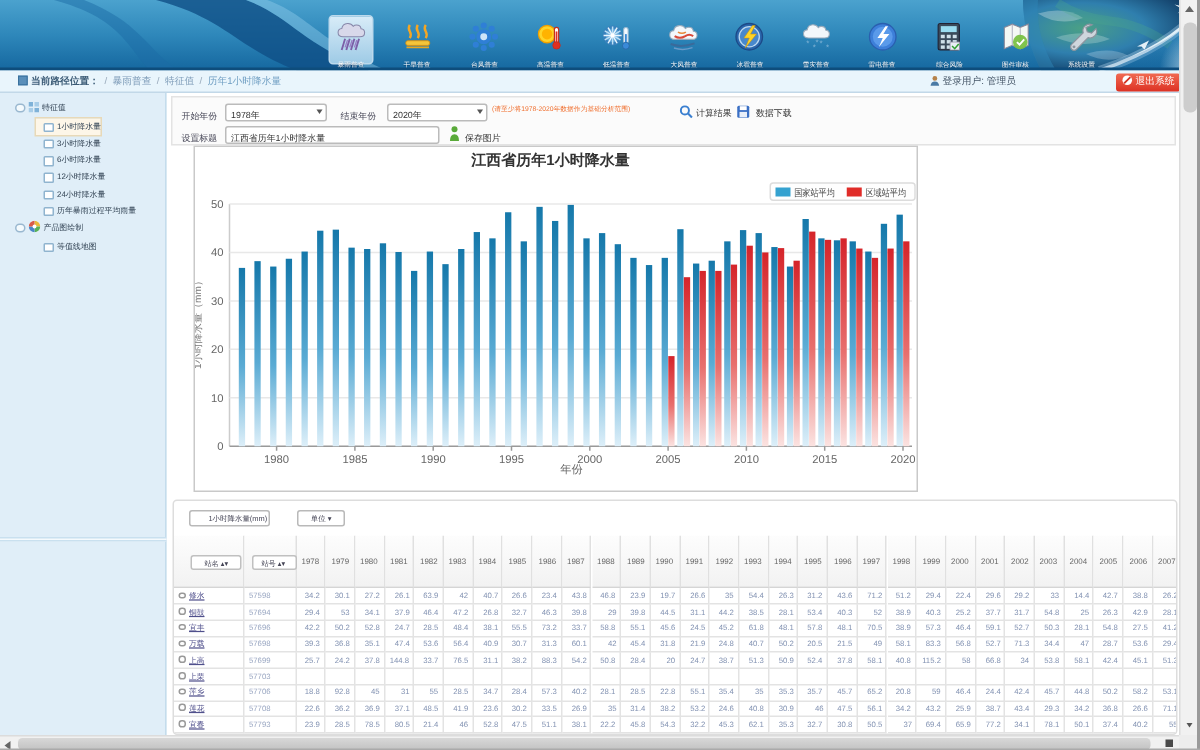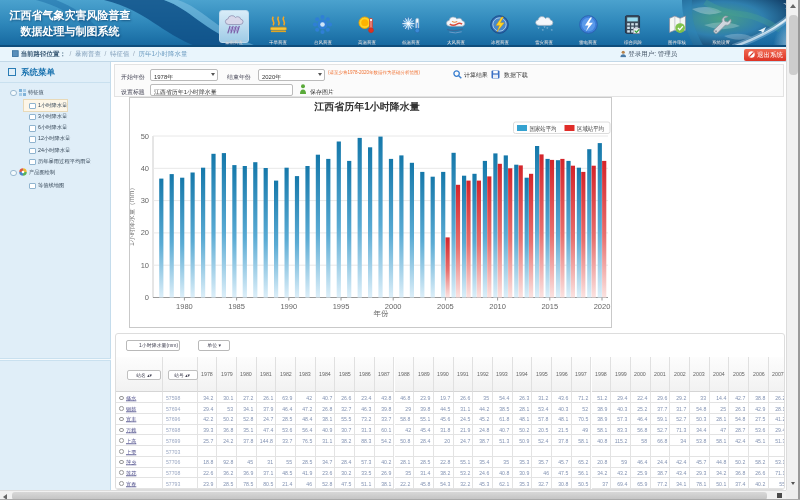--- a/index.html
+++ b/index.html
@@ -114,21 +114,20 @@
 <path d="M733,47 Q780,31 800,6" stroke="#bfe2f8" stroke-width="6" fill="none" opacity="0.35"></path>
 <path d="M733,47 Q780,31 800,6" stroke="#eef9ff" stroke-width="2.4" fill="none" opacity="0.9"></path>
 <path d="M726,47 Q774,34 796,12 L800,16 L800,47 Z" fill="url(#haze)"></path>
 <g fill="#f4fbff" opacity="0.92">
           <path d="M783,3 l9,2 -7,4 3,-3 z"></path>
           <path d="M758,31 l8,-4 -3,6 -2,-2 z"></path>
         </g>
 <path d="M682,0 h10 q-2,24 12,47 l-10,0 Q682,24 682,0 Z" fill="#2e86b8" opacity="0.5"></path>
 <circle cx="799" cy="46" r="26" fill="url(#cornerglow)"></circle>
 </svg>
-<div id="btitle">江西省气象灾害风险普查<br>数据处理与制图系统</div>
 <div class="icons">
         <div class="ic sel" style="left:212.0px"><span class="selbox"></span><span class="ig"><svg width="26" height="26" viewBox="0 0 26 26">
               <path d="M6.5 13 q-3.8 0 -3.8 -3.2 q0-2.8 2.8-3 q0.6-3.6 4.2-3.8 q3-0.2 4.4 2.1 q0.9-0.9 2.5-0.9 q3 0 3.4 2.8 q2.7 0.3 2.7 2.9 q0 3.1-3.6 3.1 z" fill="#d8d8ea" stroke="#8888aa" stroke-width="0.8"></path>
               <line x1="8" y1="14.5" x2="5.4" y2="23" stroke="#7b5ea7" stroke-width="1.4"></line>
               <line x1="11.5" y1="14.5" x2="8.9" y2="23" stroke="#7b5ea7" stroke-width="1.4"></line>
               <line x1="15" y1="14.5" x2="12.4" y2="23" stroke="#7b5ea7" stroke-width="1.4"></line>
               <line x1="18.5" y1="14.5" x2="15.9" y2="23" stroke="#7b5ea7" stroke-width="1.4"></line>
               <line x1="9.8" y1="15.5" x2="8.0" y2="21" stroke="#9b7ec7" stroke-width="1"></line>
               <line x1="13.3" y1="15.5" x2="11.5" y2="21" stroke="#9b7ec7" stroke-width="1"></line>
               <line x1="16.8" y1="15.5" x2="15.0" y2="21" stroke="#9b7ec7" stroke-width="1"></line>
@@ -246,21 +245,20 @@
           <circle cx="4.5" cy="2.6" r="2.2" fill="#b5824a"></circle>
           <path d="M0.5 9.5 q0.5-4 4-4 q3.5 0 4 4z" fill="#4a7aa5"></path>
         </svg> 登录用户: 管理员</div>
 </div>
 <div id="exitbtn"><svg width="7" height="7" viewBox="0 0 7 7" style="vertical-align:-1px;margin-right:2px">
         <circle cx="3.5" cy="3.5" r="3.2" fill="#fff"></circle>
         <line x1="1.4" y1="5.6" x2="5.6" y2="1.4" stroke="#d43020" stroke-width="1.2"></line>
       </svg>退出系统</div>
 
 <div id="side">
-<div class="hd"><span class="sq"></span>系统菜单</div>
 <div class="tree">
 <div class="tnode"><span class="exp"></span><span class="gi"><svg width="7" height="7">
               <rect x="0" y="0" width="3" height="3" fill="#7fb2d8"></rect>
               <rect x="4" y="0" width="3" height="3" fill="#a8cde8"></rect>
               <rect x="0" y="4" width="3" height="3" fill="#a8cde8"></rect>
               <rect x="4" y="4" width="3" height="3" fill="#7fb2d8"></rect>
             </svg></span><span class="tx">特征值</span></div>
 <div class="tleaf sel"><span class="cb"></span><span class="tx">1小时降水量</span></div>
 <div class="tleaf"><span class="cb"></span><span class="tx">3小时降水量</span></div>
 <div class="tleaf"><span class="cb"></span><span class="tx">6小时降水量</span></div>

